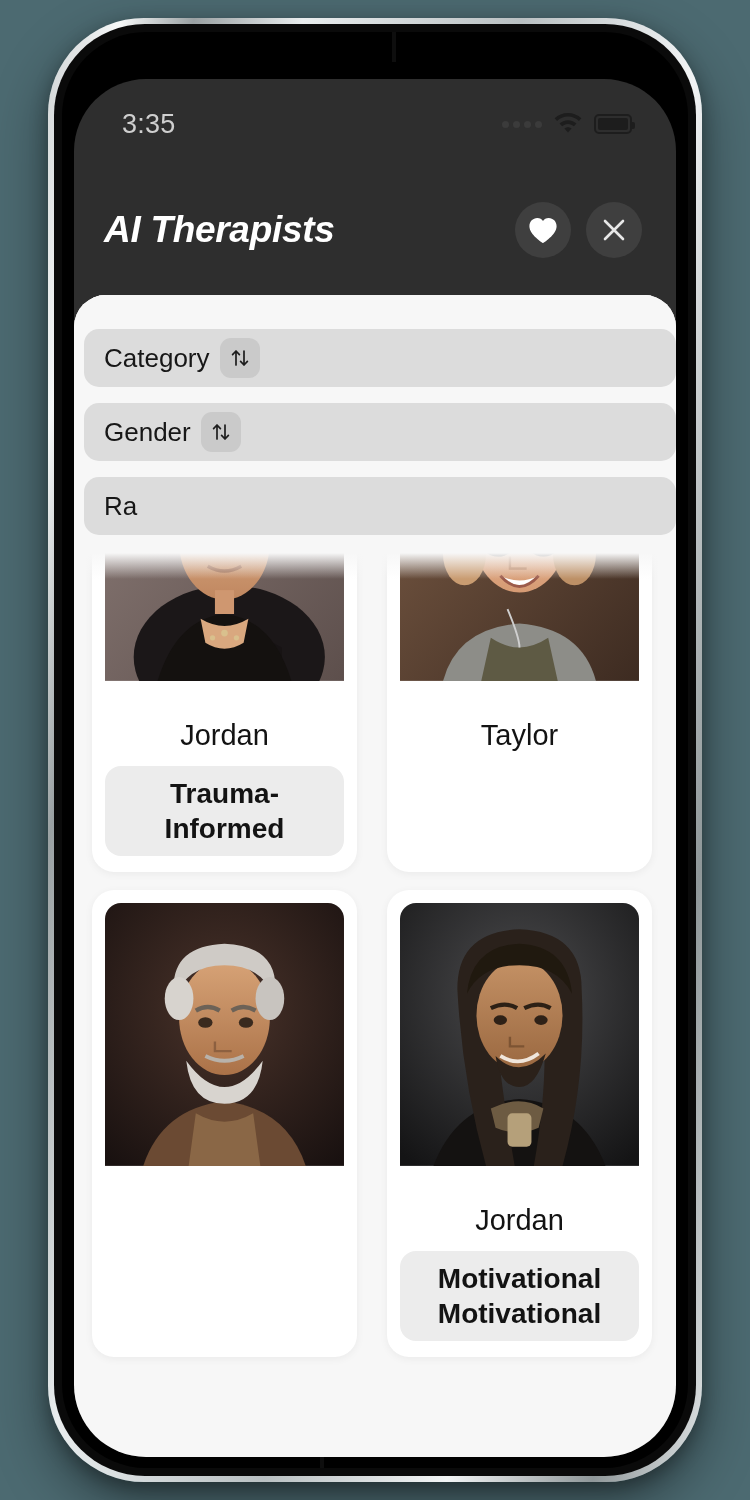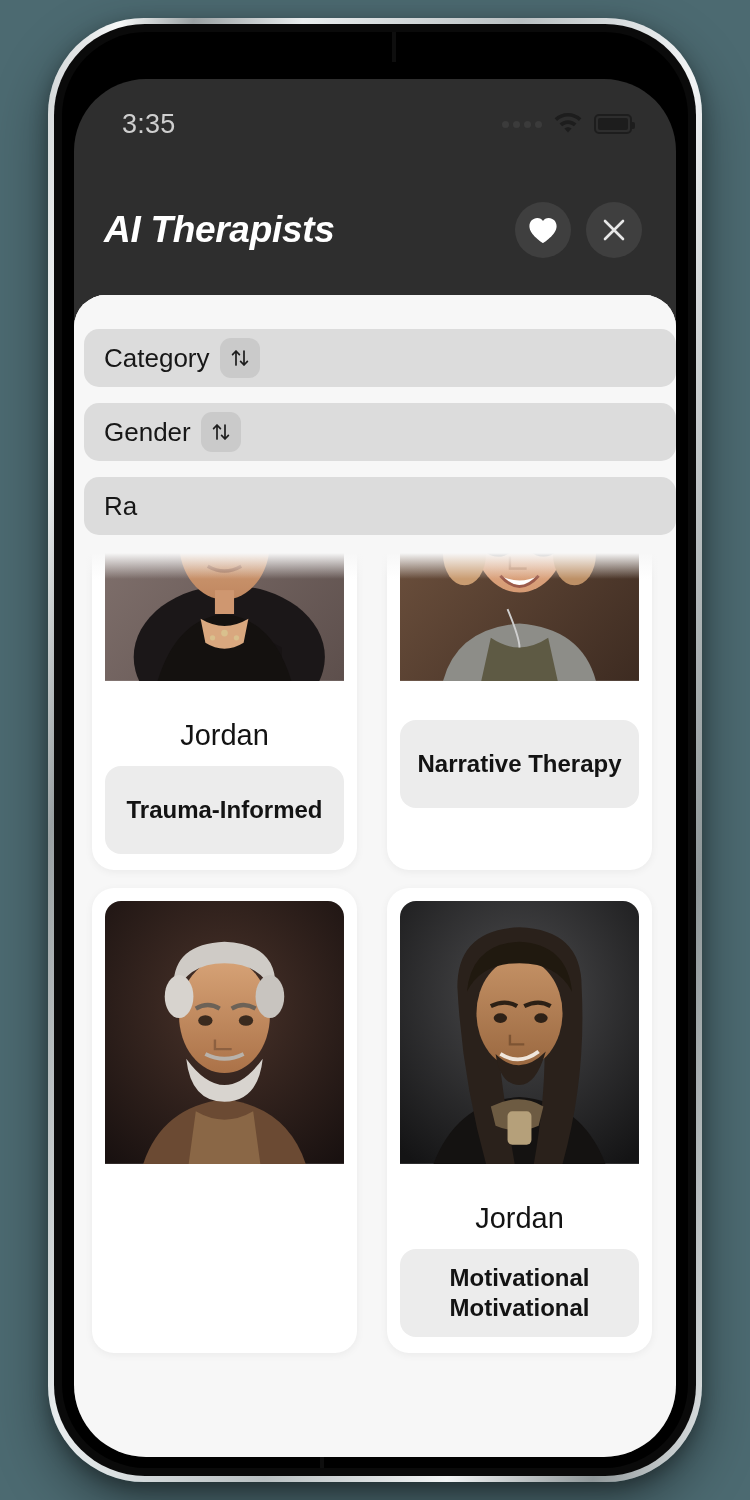--- a/index.html
+++ b/index.html
@@ -173,21 +173,21 @@
     line-height: 1.1;
   }
   .card-tag {
     margin-top: 14px;
     background: #ececec;
     border-radius: 16px;
     min-height: 88px;
     display: flex; align-items: center; justify-content: center;
     text-align: center;
     padding: 10px 12px;
-    font-size: 24px; font-weight: bold; color: #131313;
+    font-size: 28px; font-weight: bold; color: #131313;
     line-height: 1.25;
   }
   .ghost .card-tag {
     min-height: 56px;
     margin-top: 0;
     background: #ededed;
     color: #cfcfcf;
     overflow: hidden;
   }
 
@@ -331,21 +331,21 @@
                     <circle cx="60" cy="50" r="7" fill="none" stroke="#2b211c" stroke-width="2"></circle>
                     <path d="M48 50 l5 0" stroke="#2b211c" stroke-width="2"></path>
                     <ellipse cx="41" cy="50" rx="2" ry="1.6" fill="#3a2c22"></ellipse>
                     <ellipse cx="60" cy="50" rx="2" ry="1.6" fill="#3a2c22"></ellipse>
                     <path d="M42 66 q8 8 16 0 q-8 4 -16 0z" fill="#fff"></path>
                     <path d="M42 66 q8 9 16 0" stroke="#9c5b4b" stroke-width="1.2" fill="none"></path>
                     <path d="M46 58 l0 5 l7 0" stroke="#b8805c" stroke-width="1" fill="none"></path>
                     <path d="M45 80 q5 12 5 16" stroke="#cfcfcf" stroke-width=".8" fill="none"></path>
                   </svg>
                 </div>
-                <div class="card-tag">Narrative Therapy</div>
+                <div class="card-name">Taylor</div>
               </div>
 
               <div class="card">
                 <div class="card-photo">
                   <svg class="pf" viewBox="0 0 100 110" preserveAspectRatio="xMidYMid slice">
                     <defs>
                       <radialGradient id="bg3" cx="50%" cy="40%" r="75%">
                         <stop offset="0" stop-color="#4a332a"></stop>
                           <stop offset="1" stop-color="#191110"></stop>
                       </radialGradient>

